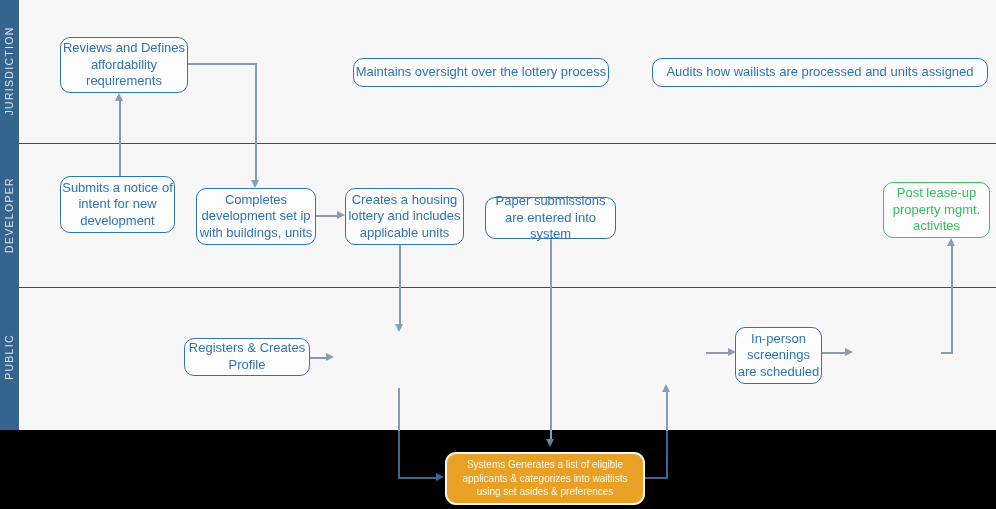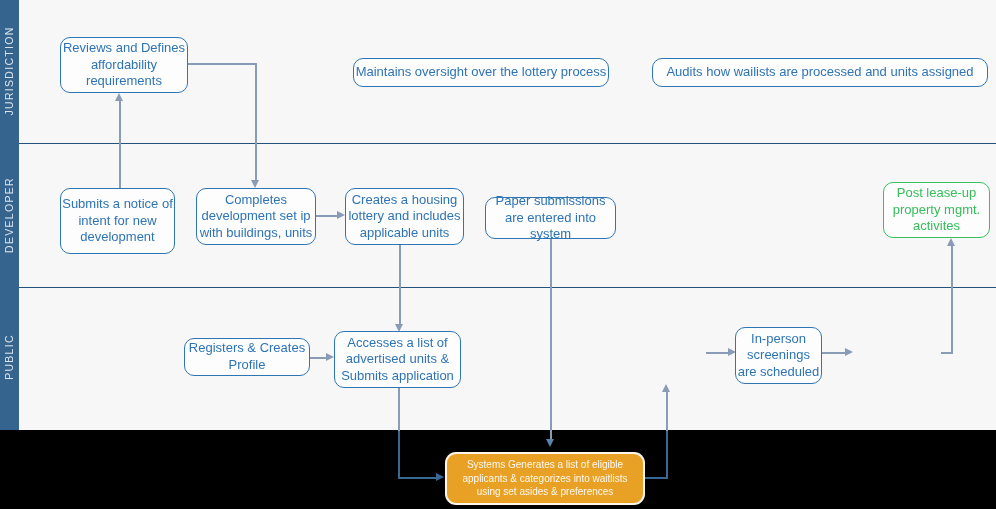--- a/index.html
+++ b/index.html
@@ -101,25 +101,24 @@
   <div class="arr right" style="left:845px;top:348px"></div>
 
   <div class="hline" style="left:941px;top:352px;width:12px"></div>
   <div class="vline" style="left:951px;top:246px;height:108px"></div>
   <div class="arr up" style="left:947px;top:238px"></div>
 
   <div class="node" style="left:60px;top:37px;width:128px;height:56px">Reviews and Defines affordability requirements</div>
   <div class="node single" style="left:353px;top:58px;width:256px;height:29px">Maintains oversight over the lottery process</div>
   <div class="node single" style="left:652px;top:58px;width:336px;height:29px">Audits how wailists are processed and units assigned</div>
 
-  <div class="node" style="left:60px;top:188px;width:115px;height:66px">Submits a notice of intent for new development</div>
+  <div class="node" style="left:60px;top:176px;width:115px;height:57px">Submits a notice of intent for new development</div>
   <div class="node" style="left:345px;top:188px;width:119px;height:57px">Creates a housing lottery and includes applicable units</div>
   <div class="node" style="left:196px;top:188px;width:120px;height:57px">Completes development set ip with buildings, units</div>
   <div class="node" style="left:485px;top:197px;width:131px;height:42px">Paper submissions are entered into system</div>
   <div class="node green" style="left:883px;top:182px;width:107px;height:56px">Post lease-up property mgmt. activites</div>
 
   <div class="node" style="left:184px;top:338px;width:126px;height:38px">Registers &amp; Creates Profile</div>
-  <div class="node" style="left:334px;top:331px;width:127px;height:57px">Accesses a list of advertised units &amp; Submits application</div>
   <div class="node" style="left:735px;top:327px;width:87px;height:57px">In-person screenings are scheduled</div>
 
   <div class="node orange" style="left:445px;top:452px;width:200px;height:53px">Systems Generates a list of eligible applicants &amp; categorizes into waitlists using set asides &amp; preferences</div>
 
 </div>
 
 </body></html>

